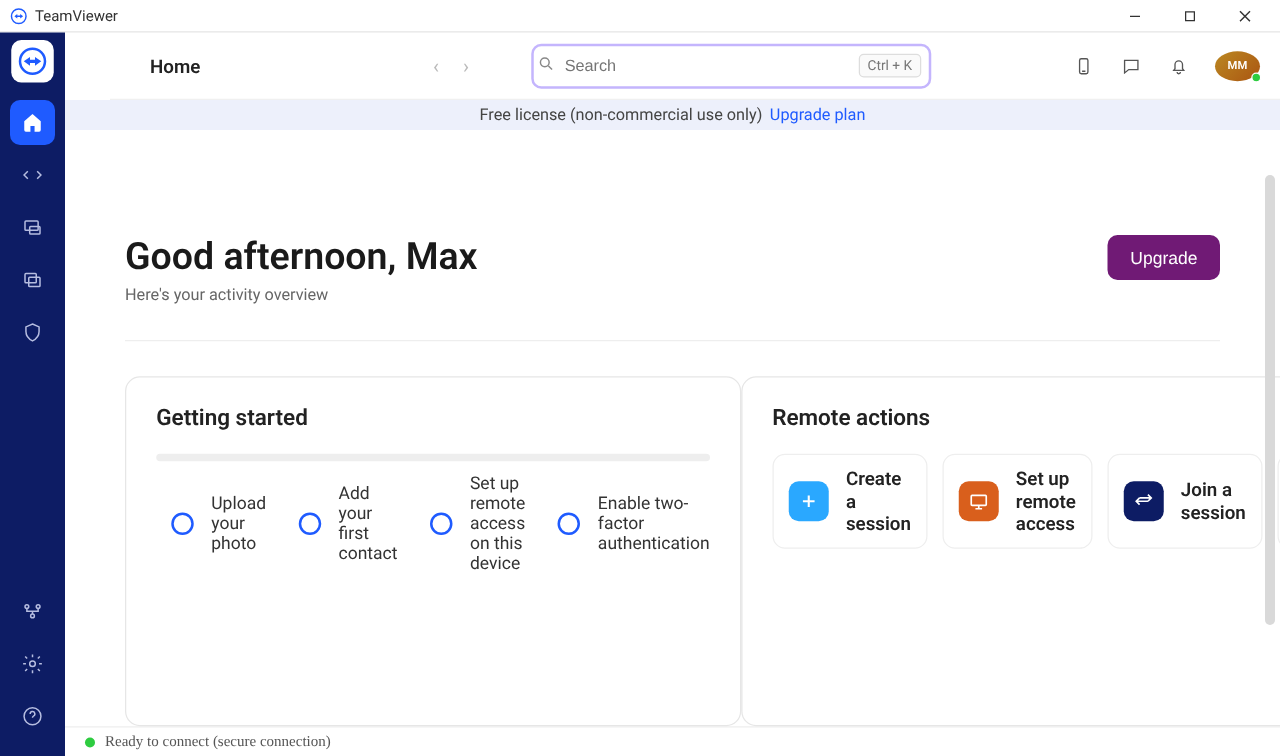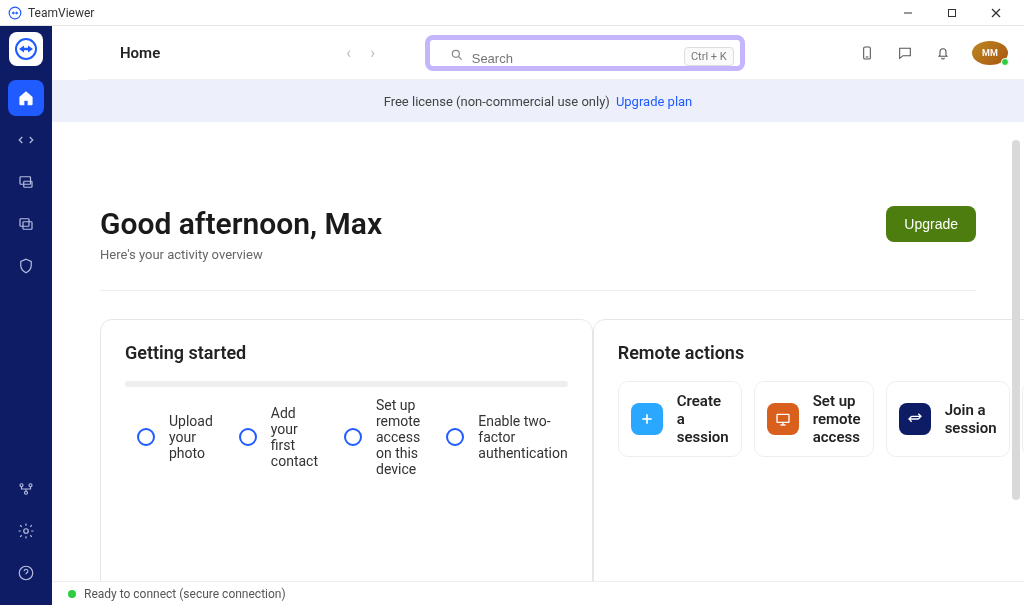--- a/index.html
+++ b/index.html
@@ -27,41 +27,41 @@
   .side-bottom { display: flex; flex-direction: column; align-items: center; padding-bottom: 8px; }
 
   
   .main { flex: 1; display: flex; flex-direction: column; position: relative; min-width: 0; }
 
   
   .topheader { height: 54px; display: flex; align-items: center; padding: 0 16px; border-bottom: 1px solid #f0f0f0; gap: 10px; margin-left: 36px; }
   .page-title { font-size: 15px; font-weight: 600; color: #222; margin-left: 16px; margin-right: auto; }
   .nav-arrows { display: flex; gap: 0; margin-left: auto; margin-right: 30px; color: #bbb; }
   .nav-arrows span { width: 24px; text-align: center; cursor: pointer; }
-  .searchwrap { display:flex; align-items:flex-end; width: 320px; height: 36px; border: 5px solid #c4b5fd; border-radius: 8px; padding: 0 6px 0 20px; color: #888; gap:8px; margin-right: auto;}
+  .searchwrap { display:flex; align-items:center; width: 320px; height: 36px; border: 2px solid #c4b5fd; border-radius: 8px; padding: 0 6px 0 3px; color: #888; gap:8px; margin-right: auto;}
   .searchwrap input { border: none; outline: none; flex:1; font-size: 13px; background: transparent; }
   .kbd { font-size: 11px; padding: 2px 6px; border: 1px solid #ddd; border-radius: 4px; color: #777; background:#fafafa; }
   .topicons { display: flex; align-items: center; gap: 20px; margin-left: 20px; }
   .topicons .ti { width: 18px; height: 18px; display:flex; align-items:center; justify-content:center; color:#555; cursor:pointer; }
   .avatar { width: 36px; height: 24px; border-radius: 50%; background: linear-gradient(135deg,#b82,#a51); position: relative; display:flex; align-items:center; justify-content:center; color:#fff; font-size:9px; font-weight:600; }
   .avatar .dot { position:absolute; bottom:-1px; right:-1px; width:8px; height:8px; border-radius:50%; background:#2ecc40; border:1.5px solid #fff; }
 
   
-  .banner { height: 42px; background: #edf0fb; display:flex; align-items:center; justify-content:center; font-size: 13px; color:#444; gap:6px; }
+  .banner { height: 24px; background: #edf0fb; display:flex; align-items:center; justify-content:center; font-size: 13px; color:#444; gap:6px; }
   .banner a { color:#1f5bff; text-decoration:none; cursor:pointer; }
 
   
   .content { flex:1; overflow-y:auto; padding: 40px 48px 20px 48px; position:relative;margin-top:44px; }
   .content::-webkit-scrollbar { width:8px; }
   .content::-webkit-scrollbar-thumb { background:#ccc; border-radius:4px; }
 
   .heading-row { display:flex; justify-content:space-between; align-items:flex-start; margin-bottom:28px; border-bottom:1px solid #eee; padding-bottom:28px;}
   .greeting { font-size: 30px; font-weight:600; color:#1a1a1a; }
   .subgreeting { font-size: 13px; color:#666; margin-top:6px; }
-  .upgrade-btn { background:#4d7c0f; color:#fff; border:none; border-radius:8px; padding: 10px 18px; font-size:14px; font-weight:500; cursor:pointer; }
+  .upgrade-btn { background:#701a75; color:#fff; border:none; border-radius:8px; padding: 10px 18px; font-size:14px; font-weight:500; cursor:pointer; }
 
   
   .cards { display:flex; }
   .card { flex:1; border:1px solid #e6e6e6; border-radius:12px; padding: 22px 24px; min-height: 280px; }
   .card h3 { font-size:18px; font-weight:600; margin-bottom:18px; color:#222; }
   .progress-track { height:6px; background:#eee; border-radius:3px; margin-bottom:10px; }
   .progress-label { font-size:11px; color:#888; margin-bottom:20px; }
   .tasklist { display:flex; flex-direction:row; gap:26px; padding-left:12px; }
   .task { display:flex; align-items:center; gap:14px; cursor:pointer; }
   .task-circle { width:18px; height:18px; border:2px solid #1f5bff; border-radius:50%; flex-shrink:0; }
@@ -71,21 +71,21 @@
   .action { display:flex; align-items:center; gap:14px; border:1px solid #eee; border-radius:10px; padding:10px 12px; cursor:pointer; }
   .action-icon { width:32px; height:32px; border-radius:8px; display:flex; align-items:center; justify-content:center; flex-shrink:0; }
   .action-icon svg { width:16px; height:16px; }
   .ic-blue { background:#2aa8ff; }
   .ic-orange { background:#d95f1c; }
   .ic-navy { background:#0d1c64; }
   .ic-purple { background:#6a2fa6; }
   .action span.lbl { font-size:15px; font-weight:600; color:#222; }
 
   
-  .statusbar { height:24px; border-top:1px solid #eee; display:flex; align-items:center; padding:0 16px; font-size:12px; color:#555; gap:8px; }
+  .statusbar { height:24px; border-top:1px solid #eee; display:flex; align-items:center; padding:0 16px; font-size:12px; color:#555; gap:8px;font-family:Liberation Serif, serif; }
   .statusdot { width:8px; height:8px; border-radius:50%; background:#2ecc40; }
 
   
   .scroll-indicator { position:absolute; right:4px; top:114px; width:8px; height:360px; background:#d9d9d9; border-radius:4px; }
 
 </style>
 </head>
 <body>
 
 <div class="titlebar">

